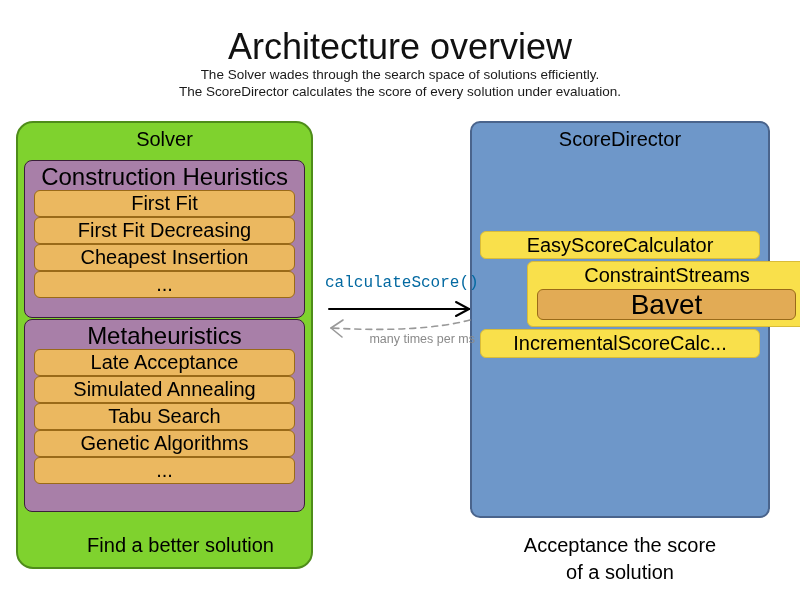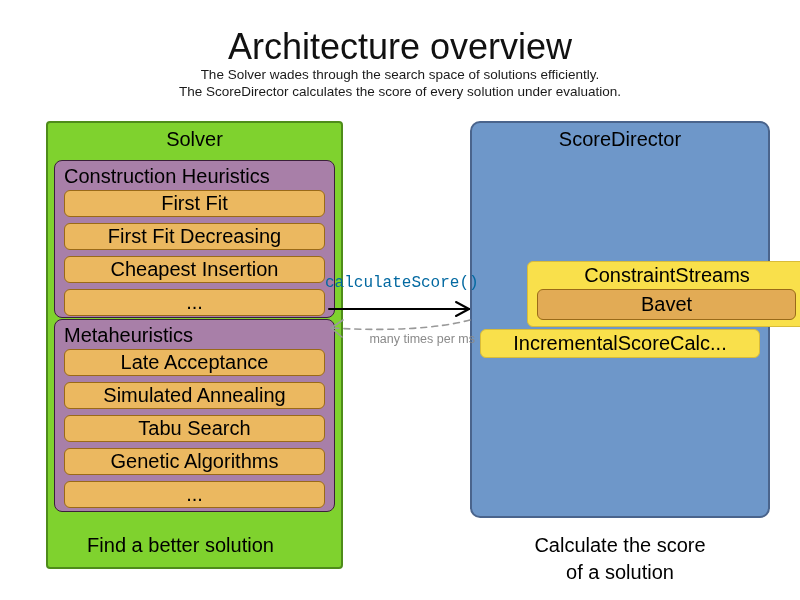--- a/index.html
+++ b/index.html
@@ -34,25 +34,25 @@
     font-size: 13.5px;
     line-height: 1;
     color: #1a1a1a;
   }
   .s1 { top: 68px; }
   .s2 { top: 85px; }
 
   
   .solver-box {
     position: absolute;
-    left: 46px; top: 121px;
+    left: 16px; top: 121px;
     width: 297px; height: 448px;
     background: var(--green-fill, #7fd22e);
     border: 2px solid var(--green-border, #4e8c1a);
-    border-radius: 4px;
+    border-radius: 17px;
     box-sizing: border-box;
   }
   .box-title {
     text-align: center;
     font-size: 20px;
     line-height: 1;
     padding-top: 6px;
     color: #000000;
   }
   .purple-box {
@@ -63,28 +63,28 @@
     border: 1px solid var(--purple-border, #3a1f3a);
     border-radius: 8px;
     box-sizing: border-box;
     padding: 0 9px;
   }
   .construction { top: 37px; height: 158px; }
   .meta { top: 196px; height: 193px; }
   .group-title {
     height: 29px;
     line-height: 31px;
-    text-align: left;
-    font-size: 20px;
+    text-align: center;
+    font-size: 24px;
     color: #000000;
   }
   .item {
     height: 27px;
     line-height: 25px;
-    margin-bottom: 6px;
+    margin-bottom: 0;
     background: var(--orange-fill, #ebb860);
     border: 1px solid var(--orange-border, #9a6a18);
     border-radius: 6px;
     box-sizing: border-box;
     text-align: center;
     font-size: 20px;
     color: #000000;
   }
 
   
@@ -116,21 +116,21 @@
   .bavet {
     position: absolute;
     left: 9px; top: 27px;
     width: 259px; height: 31px;
     line-height: 29px;
     background: var(--bavet-fill, #e2ab55);
     border: 1px solid var(--orange-border, #9a6a18);
     border-radius: 6px;
     box-sizing: border-box;
     text-align: center;
-    font-size: 20px;
+    font-size: 28px;
     color: #000000;
   }
 
   
   .arrows {
     position: absolute;
     left: 325px; top: 270px;
     width: 150px; height: 80px;
   }
   .call-label {
@@ -193,20 +193,21 @@
       <div class="item">Simulated Annealing</div>
       <div class="item">Tabu Search</div>
       <div class="item">Genetic Algorithms</div>
       <div class="item">...</div>
     </div>
   </div>
 
   <div class="score-box">
     <div class="box-title">ScoreDirector</div>
 
+    <div class="yellow-box easy">EasyScoreCalculator</div>
 
     <div class="yellow-box cs">
       <div class="yellow-label">ConstraintStreams</div>
       <div class="bavet">Bavet</div>
     </div>
 
     <div class="yellow-box inc">IncrementalScoreCalc...</div>
   </div>
 
   <svg class="arrows" viewBox="0 0 150 80" xmlns="http://www.w3.org/2000/svg">
@@ -218,16 +219,16 @@
     <g stroke="#999999" stroke-width="1.6" fill="none" stroke-linecap="round">
       <path d="M145,50 Q95,63 6,58" stroke-dasharray="6,5"></path>
       <line x1="6" y1="58" x2="18" y2="50"></line>
       <line x1="6" y1="58" x2="17" y2="67"></line>
     </g>
   </svg>
   <div class="call-label">calculateScore()</div>
   <div class="freq-label">many times per ms</div>
 
   <div class="caption cap-left">Find a better solution</div>
-  <div class="caption cap-right1">Calculate the score</div>
+  <div class="caption cap-right1">Acceptance the score</div>
   <div class="caption cap-right2">of a solution</div>
 
 </div>
 
 </body></html>

